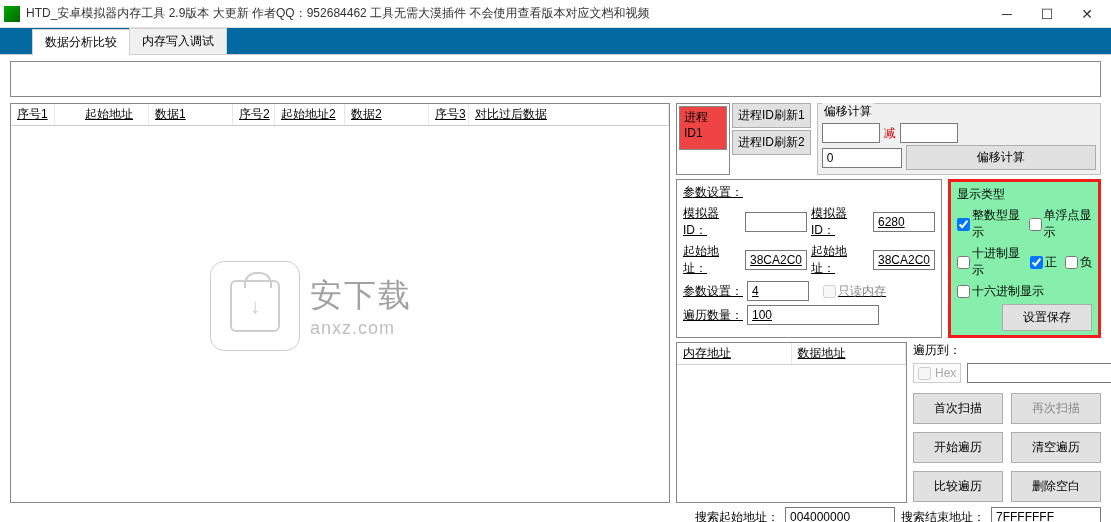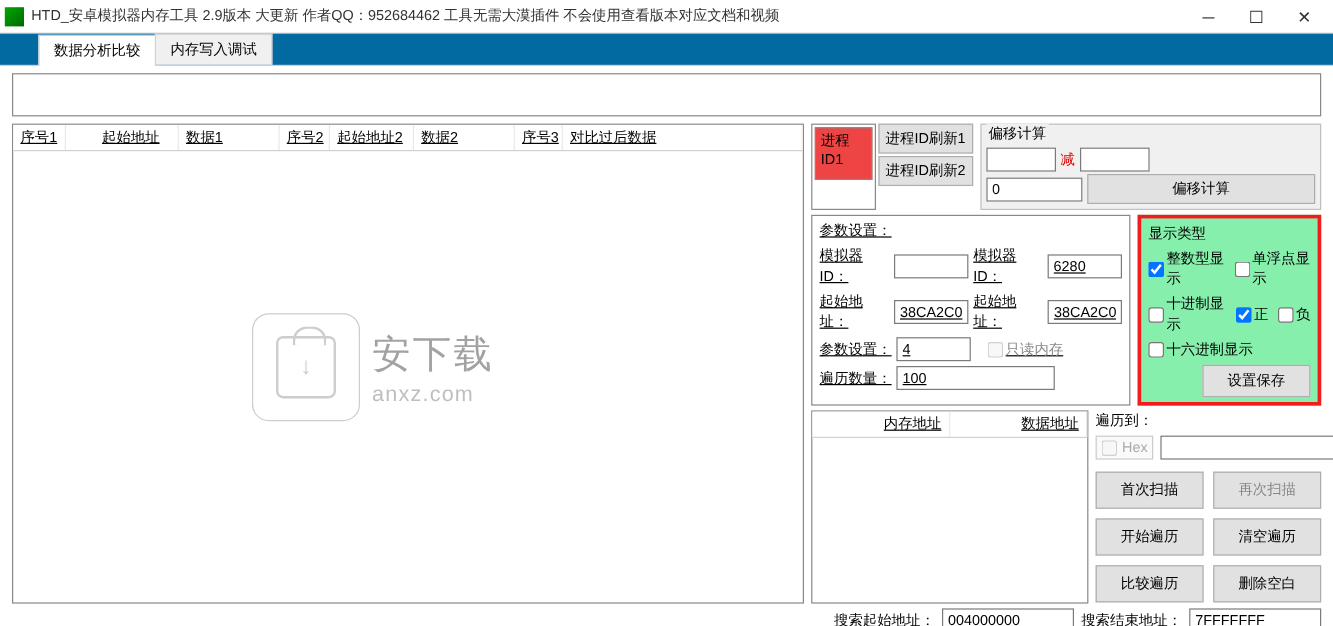--- a/index.html
+++ b/index.html
@@ -70,21 +70,21 @@
     
     .disp-box { border: 3px solid #f21c1c; background: #86efac; padding: 4px 6px 4px 6px; width: 188px; }
     .disp-title { font-size: 12px; margin-bottom: 4px; }
     .cb-row { display: flex; gap: 8px; margin-bottom: 4px; }
     .cb { display: flex; align-items: center; gap: 2px; font-size: 12px; cursor: pointer; }
     .cb input { margin: 0; }
     .cb.disabled { color: #888; }
     .cb.disabled input { accent-color: #999; }
     
     
-    .inner-table { border: 1px solid #888; flex: 1; margin-top: 4px; display: flex; flex-direction: column; text-align: right; }
+    .inner-table { border: 1px solid #888; flex: 1; margin-top: 4px; display: flex; flex-direction: column; }
     .inner-table .thead { border-bottom: 1px solid #d0d0d0; }
     .inner-table .th { flex: 1; }
     
     .traverse-row { display: flex; align-items: center; gap: 6px; margin-top: 4px; }
     .hex-cb { display: flex; align-items: center; gap: 4px; color: #aaa; border: 1px solid #ccc; padding: 2px 4px; background: #fafafa; }
     
     .bottom-btns { display: grid; grid-template-columns: 1fr 1fr; gap: 8px; margin-top: 10px; }
     .bottom-btns .btn { padding: 6px 0; text-align: center; }
     
     .mid-section { display: flex; flex: 1; gap: 6px; }

